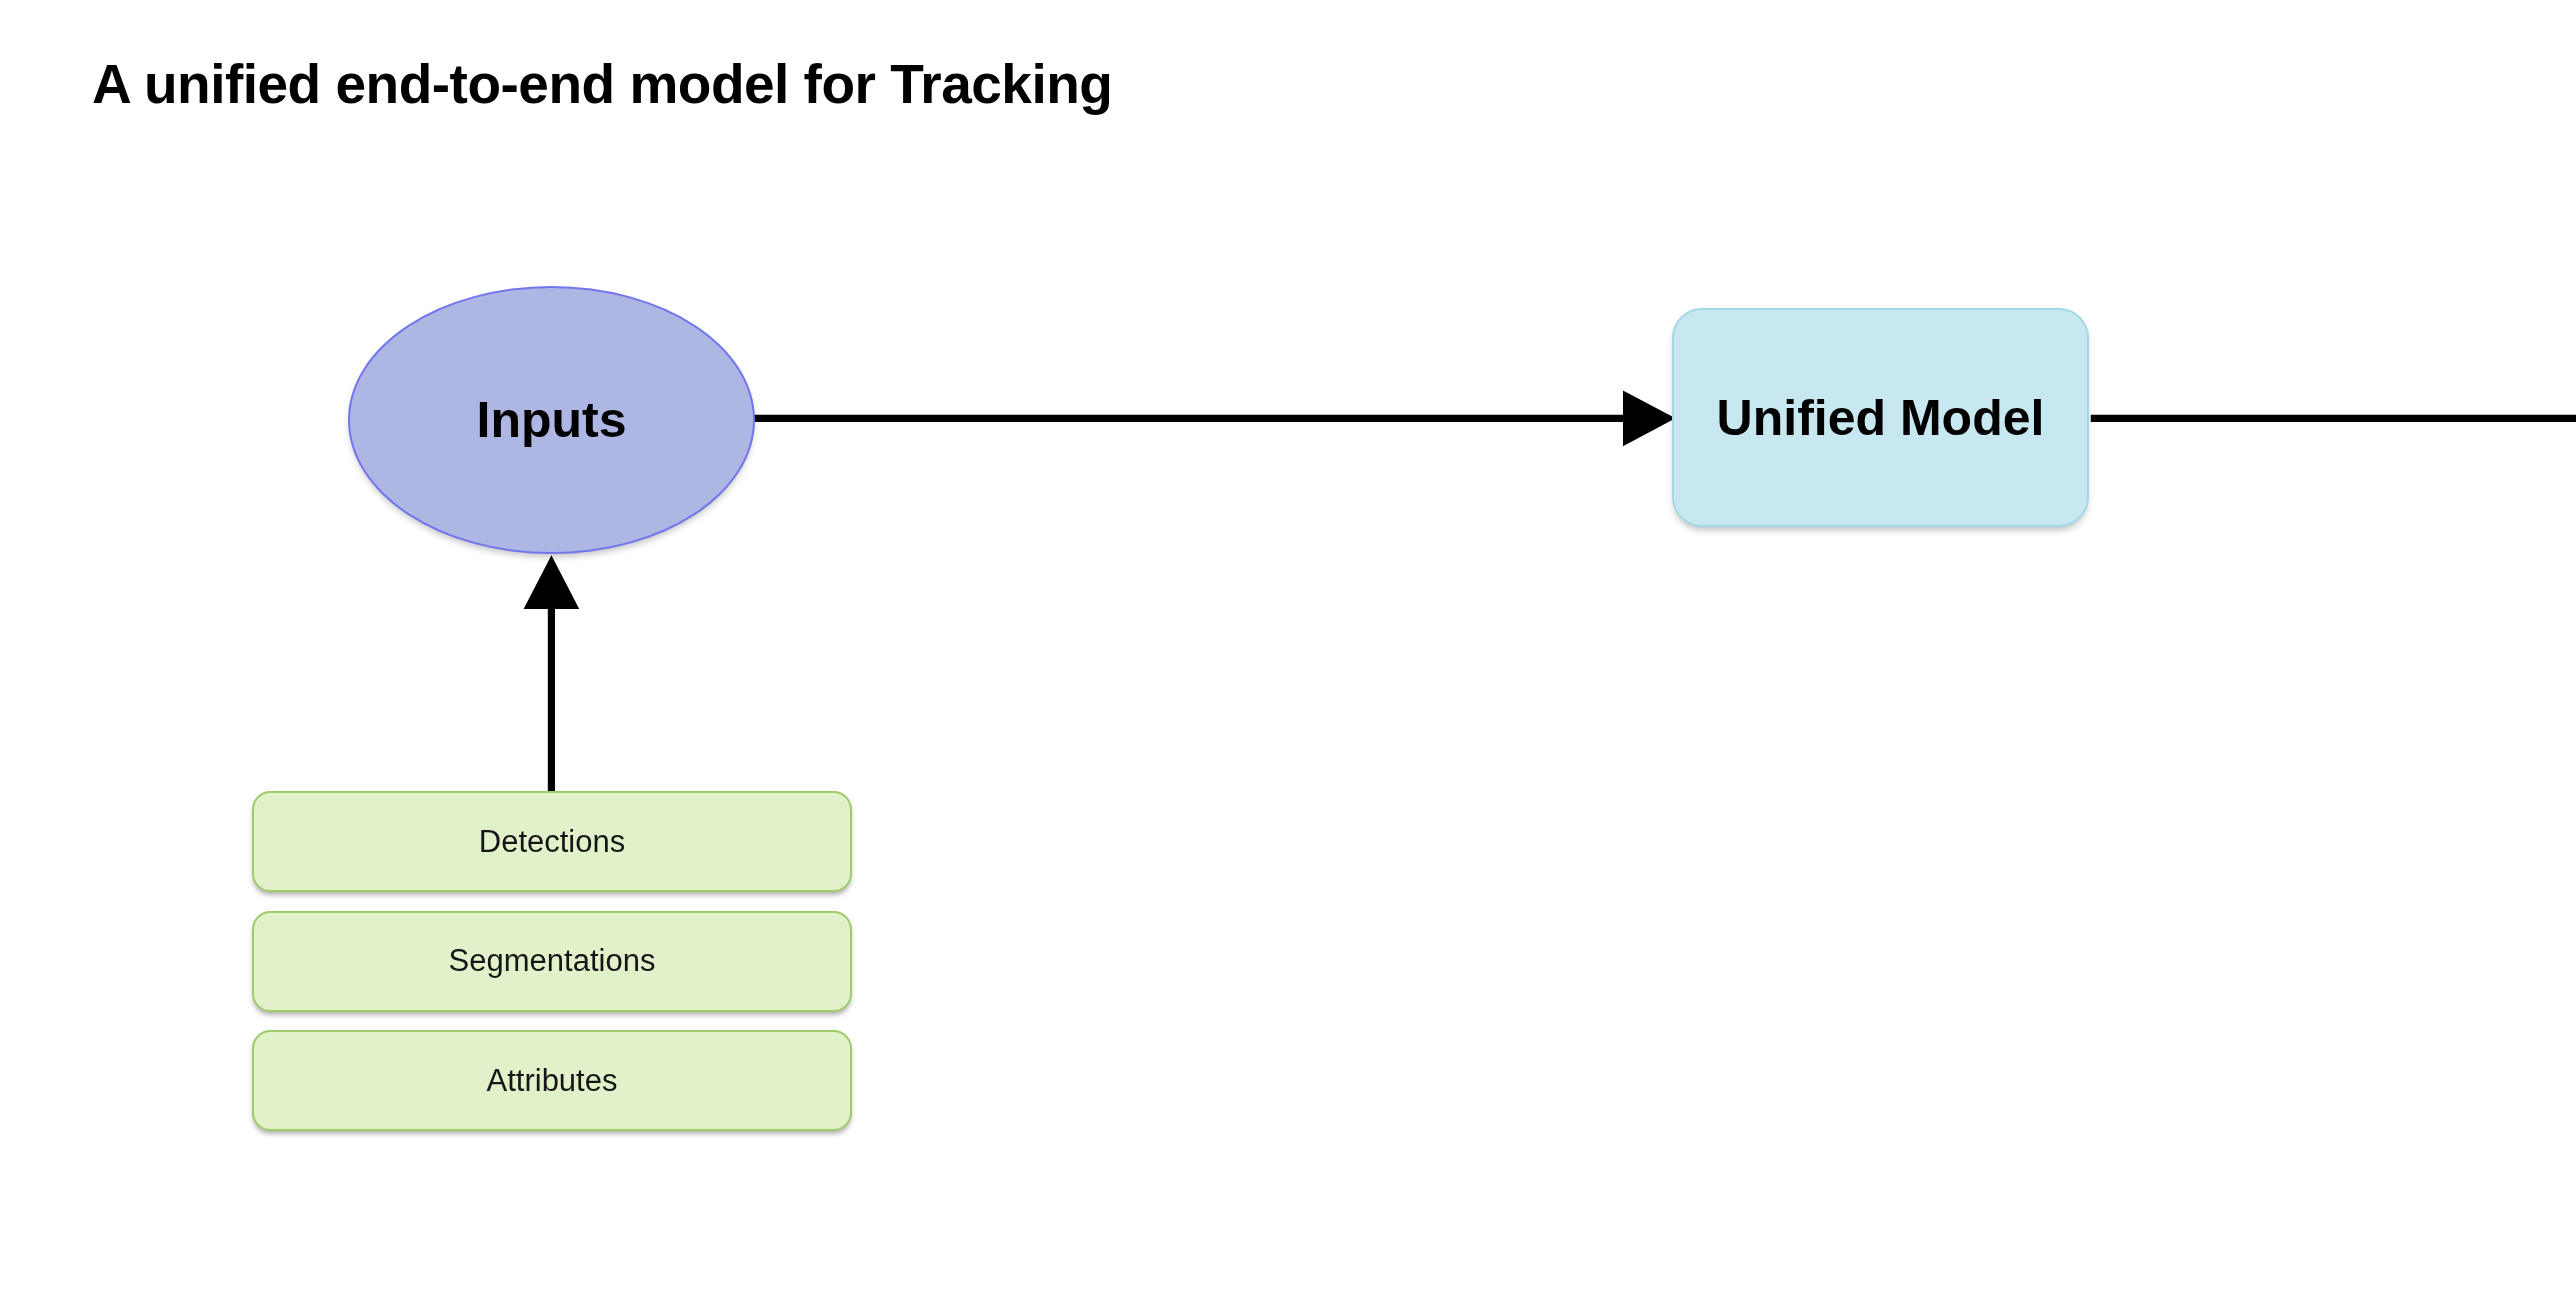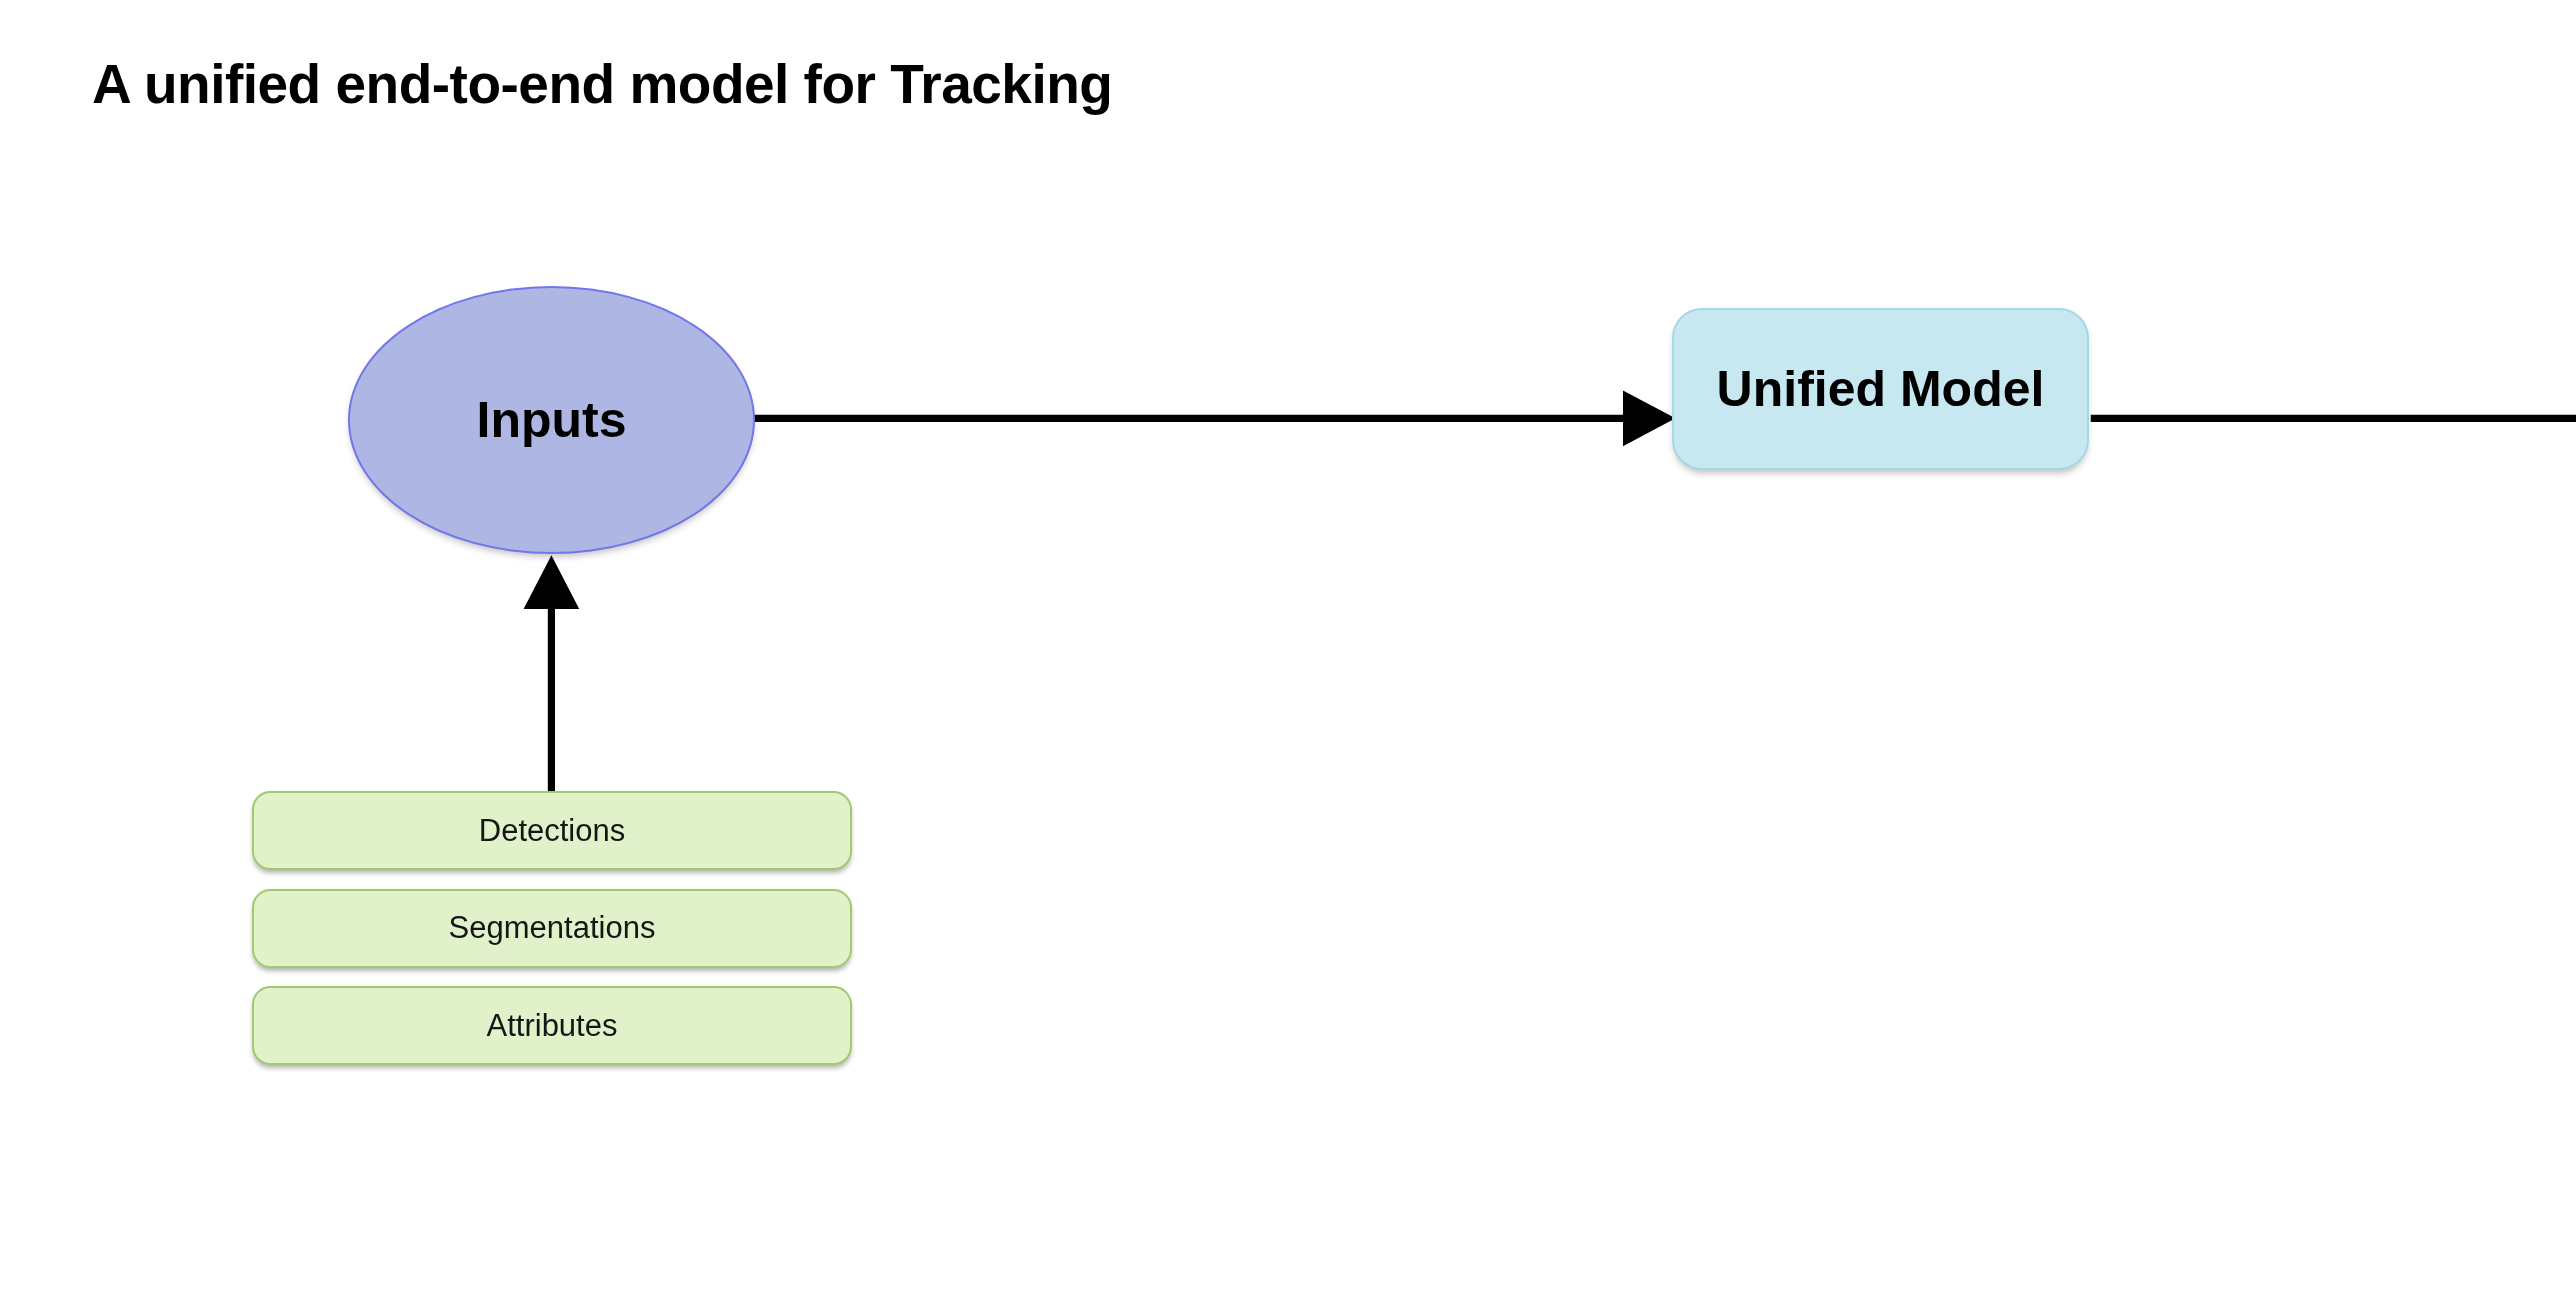--- a/index.html
+++ b/index.html
@@ -53,34 +53,34 @@
     text-align:center;
     box-shadow:0 4.6px 7.2px -2.1px rgba(0,0,0,0.25);
   }
   .ellipse{
     border-radius:50%;
     background:var(--ellipse-fill);
     border:2.6px solid var(--ellipse-border);
   }
   .node-inputs{left:348px;top:286px;width:407px;height:268px;}
   .node-unified{
-    left:1672px;top:308px;width:417px;height:162px;
+    left:1672px;top:308px;width:417px;height:219px;
     background:var(--model-fill);
     border:2.1px solid var(--model-border);
     border-radius:30px;
   }
   .stack{
     position:absolute;
     display:flex;
     flex-direction:column;
     gap:18.5px;
   }
   .stack-left{left:252px;top:791px;width:600px;}
   .item{
-    height:79px;
+    height:101px;
     border-radius:18.5px;
     background:var(--item-fill);
     border:2.1px solid var(--item-border);
     display:flex;
     align-items:center;
     justify-content:center;
     font-size:31px;
     font-weight:400;
     color:#161616;
     text-align:center;

